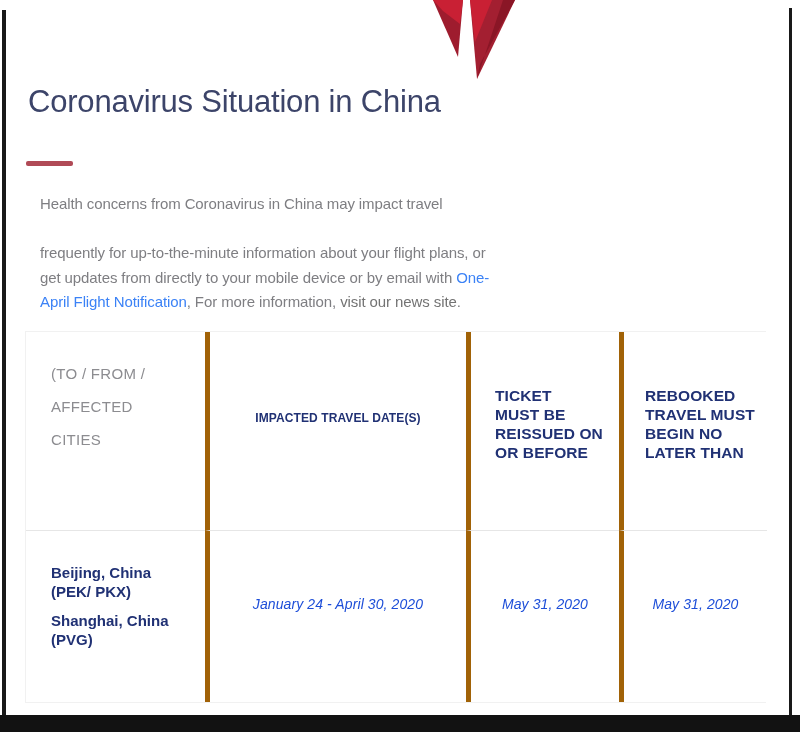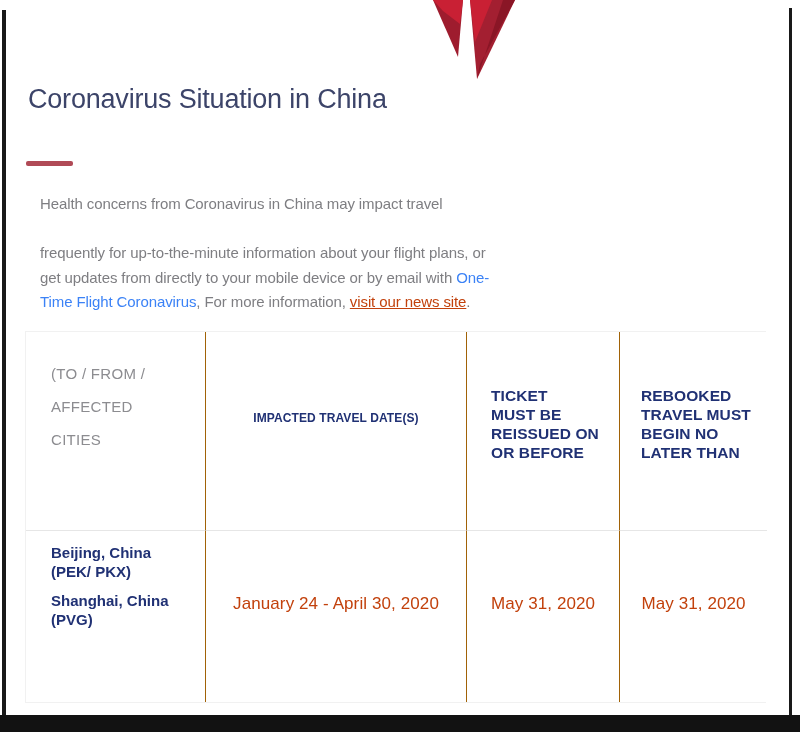--- a/index.html
+++ b/index.html
@@ -9,63 +9,63 @@
     background:#ffffff;
     overflow:hidden;
     font-family:"Liberation Sans", sans-serif;
   }
   .frame-left{position:absolute;left:2px;top:10px;width:4px;bottom:14px;background:#191919;}
   .frame-right{position:absolute;right:8px;top:8px;width:3px;bottom:14px;background:#191919;}
   .frame-bottom{position:absolute;left:0;right:0;bottom:0;height:17px;background:#121212;}
   .logo{position:absolute;left:410px;top:0;width:108px;height:82px;}
   .page-heading{
     position:absolute;left:28px;top:84px;margin:0;
-    font-size:27px;font-weight:400;letter-spacing:-0.2px;
+    font-size:31px;font-weight:400;letter-spacing:-0.2px;
     color:#3c4469;
   }
   .accent-dash{position:absolute;left:26px;top:161px;width:47px;height:5px;background:#b04a56;border-radius:2px;}
   .intro{
     position:absolute;left:28px;top:180px;width:490px;margin:12px;
     font-size:15px;line-height:24.5px;letter-spacing:-0.1px;
     color:#7e7e82;
   }
   .soft-link{color:#3b82f6;text-decoration:none;cursor:pointer;}
-  .news-link{color:#c2410c;text-decoration:underline;cursor:pointer;text-align:center;}
+  .news-link{color:#737373;cursor:pointer;text-align:center;}
   .travel-table{
     position:absolute;left:25px;top:331px;width:741px;
     display:grid;
     grid-template-columns:179px 261px 153px 148px;
     grid-template-rows:198px 172px;
     border:1px solid #f1f1f1;
     box-sizing:border-box;
   }
   .cell{box-sizing:border-box;background:#fff;}
-  .cell.bl{border-left:1px solid #a16207;}
+  .cell.bl{border-left:5px solid #a16207;}
   .cell.bt{border-top:1px solid #e6e6e6;}
   .hdr-plain{
     padding:25px 18px 0 25px;
     color:#8c8c90;font-size:15px;line-height:33px;letter-spacing:0.3px;
   }
   .hdr-bold{
     display:flex;flex-direction:column;justify-content:center;
     color:#203174;font-weight:700;font-size:15.5px;line-height:19px;
     letter-spacing:0.1px;
   }
   .hdr-bold.center{align-items:center;text-align:center;padding-bottom:26px;font-size:12px;}
   .hdr-col3{padding:0 8px 14px 24px;}
   .hdr-col4{padding:0 6px 14px 21px;}
   .body-cities{
-    padding:12px 10px 0 25px;
+    padding:32px 10px 0 25px;
     color:#203174;font-weight:700;font-size:15px;line-height:19px;
   }
   .city-block{margin-bottom:10px;}
   .body-date{
     display:flex;align-items:center;justify-content:center;
     padding-bottom:26px;
-    color:#c2410c;font-size:17px;letter-spacing:0.1px;
+    color:#1d4ed8;font-size:14px;letter-spacing:0.1px;font-style:italic;
   }
 </style>
 </head>
 <body>
 
 <div class="page">
 
   <div class="frame-left"></div>
   <div class="frame-right"></div>
   <div class="frame-bottom"></div>
@@ -79,21 +79,21 @@
   </svg>
 
   <h1 class="page-heading">Coronavirus Situation in China</h1>
   <div class="accent-dash"></div>
 
   <p class="intro">
     <span>Health concerns from Coronavirus in China may impact travel</span><br>
     <br>
     <span>frequently for up-to-the-minute information about your flight plans, or</span><br>
     <span>get updates from directly to your mobile device or by email with </span><span class="soft-link">One-</span><br>
-    <span class="soft-link">Time Flight Coronavirus</span><span>, For more information, </span><a class="news-link">visit our news site</a><span>.</span>
+    <span class="soft-link">April Flight Notification</span><span>, For more information, </span><a class="news-link">visit our news site</a><span>.</span>
   </p>
 
   <div class="travel-table">
 
     <div class="cell hdr-plain">
       <div>(TO / FROM /</div>
       <div>AFFECTED CITIES</div>
     </div>
 
     <div class="cell bl hdr-bold center">

